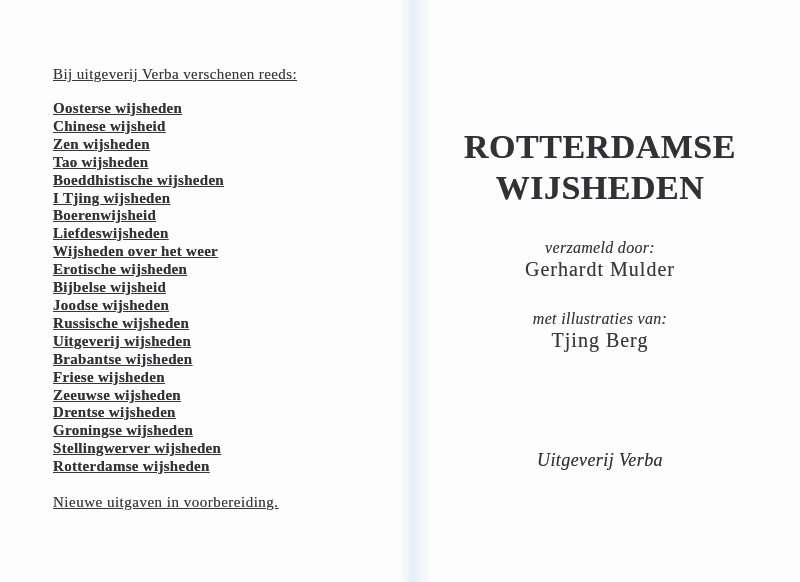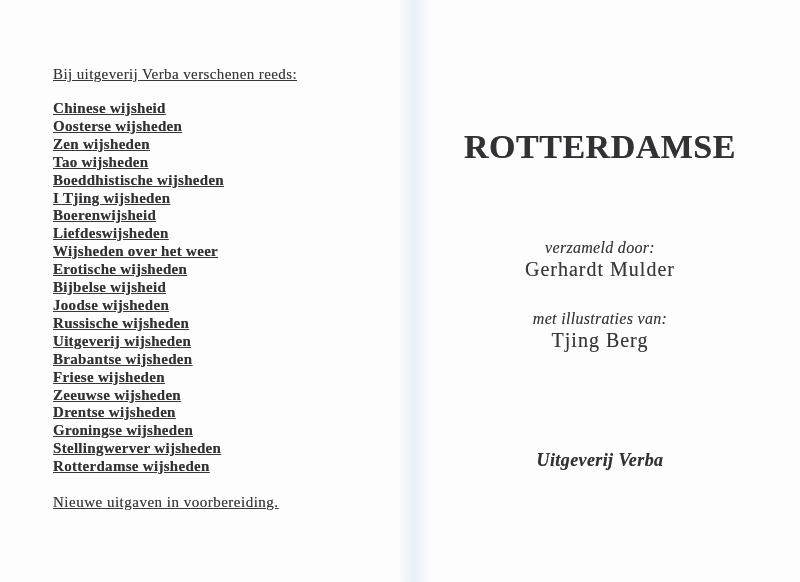--- a/index.html
+++ b/index.html
@@ -99,43 +99,43 @@
     line-height: 24px;
     letter-spacing: 1px;
     text-shadow: 0 0 0.5px rgba(56,56,60,0.5);
   }
   .label-collected { top: 238px; }
   .name-author     { top: 257px; }
   .label-illustr   { top: 309px; }
   .name-illustr    { top: 328px; }
   .publisher {
     top: 449px;
-    font-weight: bold;
+    font-weight: normal;
     font-style: italic;
     font-size: 18px;
     line-height: 22px;
     letter-spacing: 0.4px;
     color: var(--ink_bold);
     text-shadow: 0 0 0.5px rgba(50,50,54,0.55);
   }
 </style>
 </head>
 <body>
 
 <div class="spread">
 
   <div class="gutter"></div>
 
   <div class="left-page">
     <p class="intro">Bij uitgeverij Verba verschenen reeds:</p>
     <ul class="book-list">
 
+        <li class="book-item">Oosterse wijsheden</li>
+
         <li class="book-item">Chinese wijsheid</li>
-
-        <li class="book-item">Oosterse wijsheden</li>
 
         <li class="book-item">Zen wijsheden</li>
 
         <li class="book-item">Tao wijsheden</li>
 
         <li class="book-item">Boeddhistische wijsheden</li>
 
         <li class="book-item">I Tjing wijsheden</li>
 
         <li class="book-item">Boerenwijsheid</li>
@@ -167,20 +167,21 @@
         <li class="book-item">Stellingwerver wijsheden</li>
 
         <li class="book-item">Rotterdamse wijsheden</li>
       </ul>
     <p class="footer-note">Nieuwe uitgaven in voorbereiding.</p>
   </div>
 
   <div class="right-page">
     <h1 class="title">
       <span class="title-line">ROTTERDAMSE</span>
+      <span class="title-line">WIJSHEDEN</span>
     </h1>
 
     <p class="credit-label label-collected">verzameld door:</p>
     <p class="credit-name name-author">Gerhardt Mulder</p>
 
     <p class="credit-label label-illustr">met illustraties van:</p>
     <p class="credit-name name-illustr">Tjing Berg</p>
 
     <p class="publisher">Uitgeverij Verba</p>
   </div>

